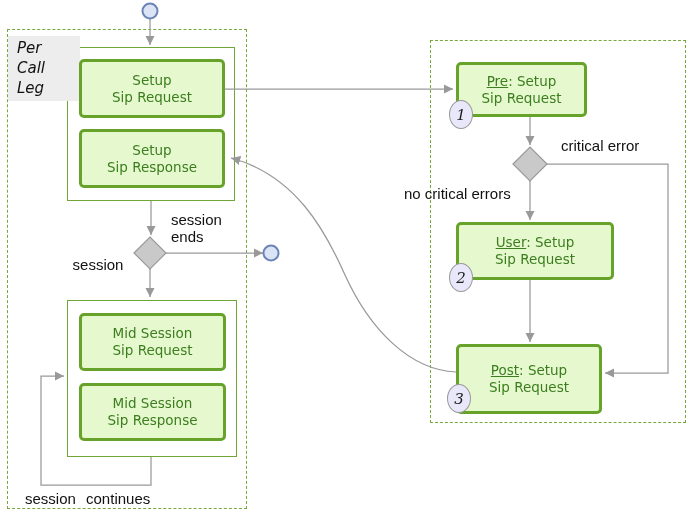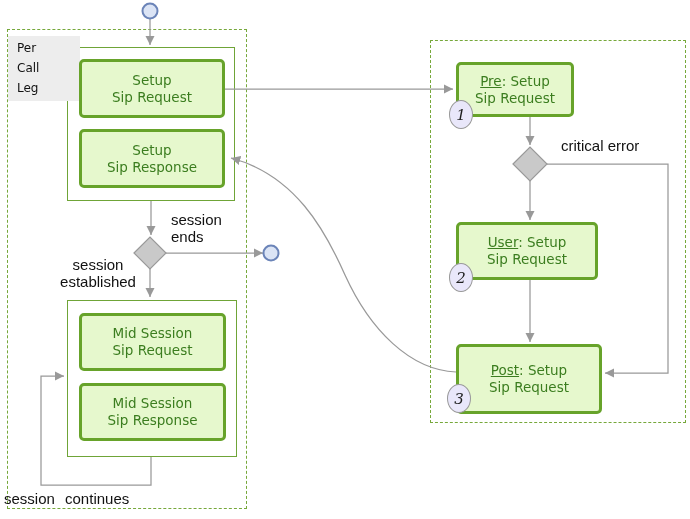--- a/index.html
+++ b/index.html
@@ -35,21 +35,21 @@
     border:1px solid var(--connector,#999999);
     color:#1c1c1c;font-style:italic;font-size:15px;
     font-family:"DejaVu Serif", serif;
     display:flex;align-items:center;justify-content:center;
     z-index:4;
   }
   
   .region-label{
     position:absolute;left:8px;top:36px;width:47px;height:63px;
     background:var(--region-label-bg,#ededed);
-    font-size:12px;line-height:20px;color:#111;
+    font-style:italic;font-size:15px;line-height:20px;color:#111;
     padding:2px 16px 0 9px;box-sizing:content-box;z-index:2;
   }
   
   .note{
     position:absolute;font-size:15px;line-height:17px;
     color:#111;white-space:nowrap;z-index:3;
     font-family:"Liberation Sans", sans-serif;
   }
   
   #wires{position:absolute;left:0;top:0;z-index:2;pointer-events:none;}
@@ -111,41 +111,41 @@
   </div>
   <div class="gbox" style="left:79px;top:313px;width:147px;height:58px;">
     <div>Mid Session</div>
     <div>Sip Request</div>
   </div>
   <div class="gbox" style="left:79px;top:383px;width:147px;height:58px;">
     <div>Mid Session</div>
     <div>Sip Response</div>
   </div>
 
-  <div class="gbox" style="left:456px;top:62px;width:118px;height:55px;">
+  <div class="gbox" style="left:456px;top:62px;width:131px;height:55px;">
     <div><span class="u">Pre</span><span>: Setup</span></div>
     <div>Sip Request</div>
   </div>
-  <div class="gbox" style="left:456px;top:222px;width:142px;height:58px;">
+  <div class="gbox" style="left:456px;top:222px;width:158px;height:58px;">
     <div><span class="u">User</span><span>: Setup</span></div>
     <div>Sip Request</div>
   </div>
   <div class="gbox" style="left:456px;top:344px;width:146px;height:70px;">
     <div><span class="u">Post</span><span>: Setup</span></div>
     <div>Sip Request</div>
   </div>
 
   <div class="badge" style="left:449px;top:100px;">1</div>
   <div class="badge" style="left:449px;top:263px;">2</div>
   <div class="badge" style="left:447px;top:384px;">3</div>
 
   <div class="note" style="left:171px;top:211px;">
     <div>session</div>
     <div>ends</div>
   </div>
   <div class="note" style="left:52px;top:256px;width:92px;text-align:center;">
     <div>session</div>
-    <div>established</div>
   </div>
-  <div class="note" style="left:4px;top:490px;word-spacing:6px;text-align:right;">session continues</div>
+  <div class="note" style="left:25px;top:490px;word-spacing:6px;text-align:right;">session continues</div>
   <div class="note" style="left:561px;top:137px;">critical error</div>
+  <div class="note" style="left:404px;top:185px;">no critical errors</div>
 
 </div>
 
 </body></html>

